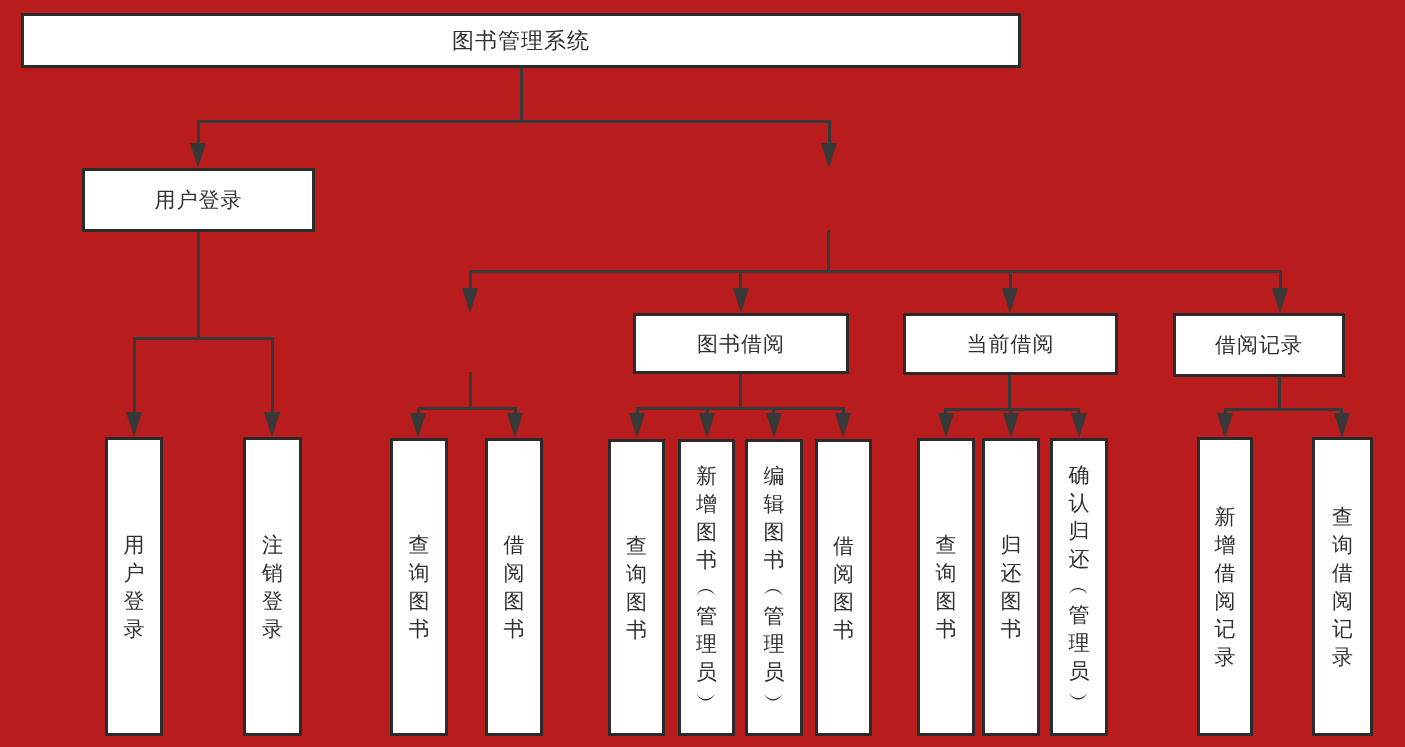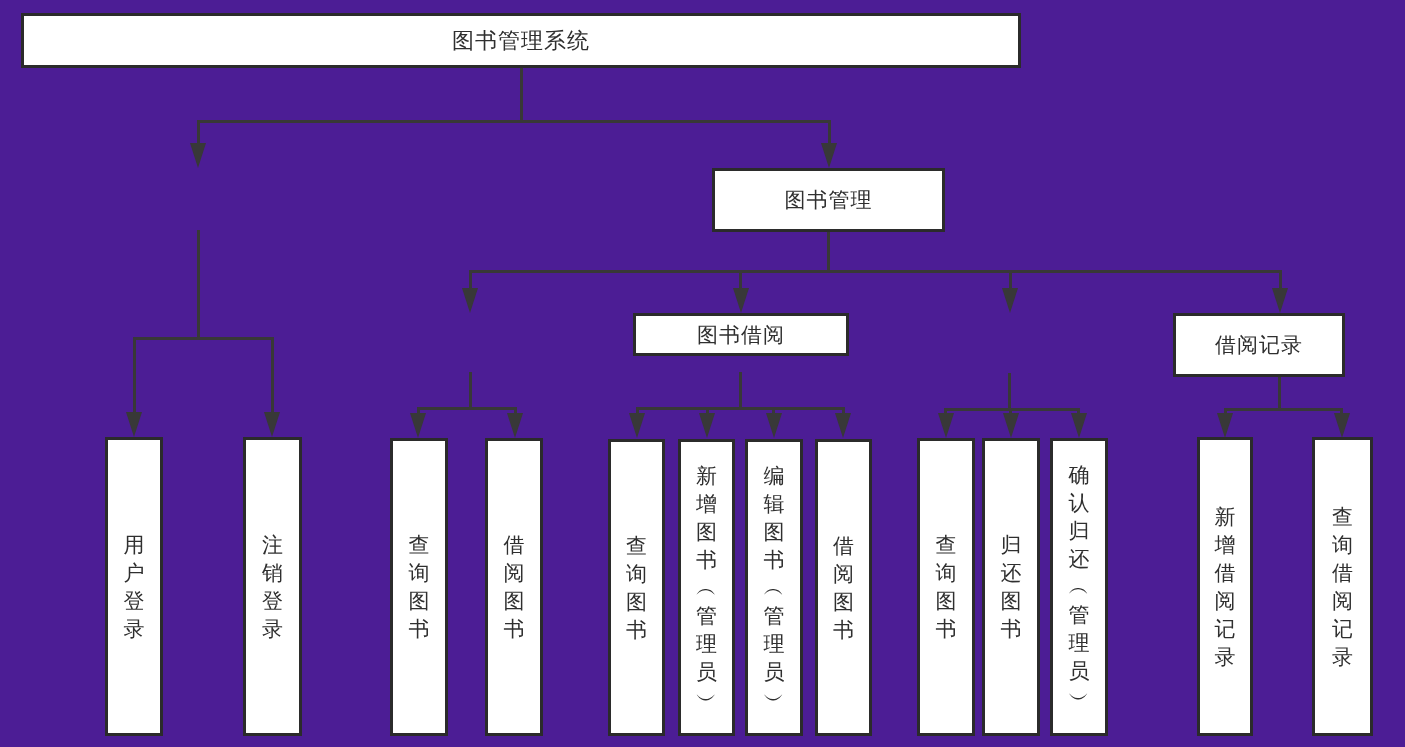--- a/index.html
+++ b/index.html
@@ -1,34 +1,34 @@
 <!DOCTYPE html>
 <html><head>
 <meta charset="utf-8">
 <style>
   html,body{margin:0;padding:0;background:#ffffff;}
   #canvas{
-    position:relative;width:1405px;height:747px;background:#4c1d95;overflow:hidden;
+    position:relative;width:1405px;height:747px;background:#b91c1c;overflow:hidden;
     font-family:"Liberation Sans","DejaVu Sans",sans-serif;color:#2f2f2f;
   }
   
   .hbox,.vbox{
     position:absolute;box-sizing:border-box;background:#ffffff;
     border:3px solid #2b2b2b;display:flex;align-items:center;justify-content:center;
     z-index:2;
   }
   .hbox{font-size:21px;letter-spacing:1px;}
   .vbox{font-size:21px;}
   .v-label{white-space:pre;text-align:center;line-height:28px;display:block;}
   
   #n-root{left:21px;top:13px;width:1000px;height:55px;font-size:22px;}
   #n-user-login{left:82px;top:168px;width:233px;height:64px;}
   #n-book-mgmt{left:712px;top:168px;width:233px;height:64px;}
   #n-new-book-rec{left:363px;top:312px;width:215px;height:62px;}
-  #n-book-borrow{left:633px;top:313px;width:216px;height:43px;}
+  #n-book-borrow{left:633px;top:313px;width:216px;height:61px;}
   #n-current-borrow{left:903px;top:313px;width:215px;height:62px;}
   #n-borrow-records{left:1173px;top:313px;width:172px;height:64px;}
   #n-ul-user-login{left:105px;top:437px;width:58px;height:299px;}
   #n-ul-logout{left:243px;top:437px;width:59px;height:299px;}
   #n-nb-query{left:390px;top:438px;width:58px;height:298px;}
   #n-nb-borrow{left:485px;top:438px;width:58px;height:298px;}
   #n-bb-query{left:608px;top:439px;width:57px;height:297px;}
   #n-bb-add{left:678px;top:439px;width:57px;height:297px;}
   #n-bb-edit{left:745px;top:439px;width:58px;height:297px;}
   #n-bb-borrow{left:815px;top:439px;width:57px;height:297px;}
@@ -163,25 +163,28 @@
   <div class="line" id="e-br-stem"></div>
   <div class="line" id="e-br-branch"></div>
   <div class="line" id="e-br-drop1"></div>
   <div class="line" id="e-br-drop2"></div>
   <div class="arrow" id="a-br1"></div>
   <div class="arrow" id="a-br2"></div>
 
   <div class="hbox" id="n-root">
     <span>图书管理系统</span>
   </div>
-  <div class="hbox" id="n-book-mgmt">
-    <span>图书管理</span>
+  <div class="hbox" id="n-user-login">
+    <span>用户登录</span>
   </div>
   <div class="hbox" id="n-book-borrow">
     <span>图书借阅</span>
+  </div>
+  <div class="hbox" id="n-current-borrow">
+    <span>当前借阅</span>
   </div>
   <div class="hbox" id="n-borrow-records">
     <span>借阅记录</span>
   </div>
 
   <div class="vbox" id="n-ul-user-login">
     <span class="v-label">用
 户
 登
 录</span>

